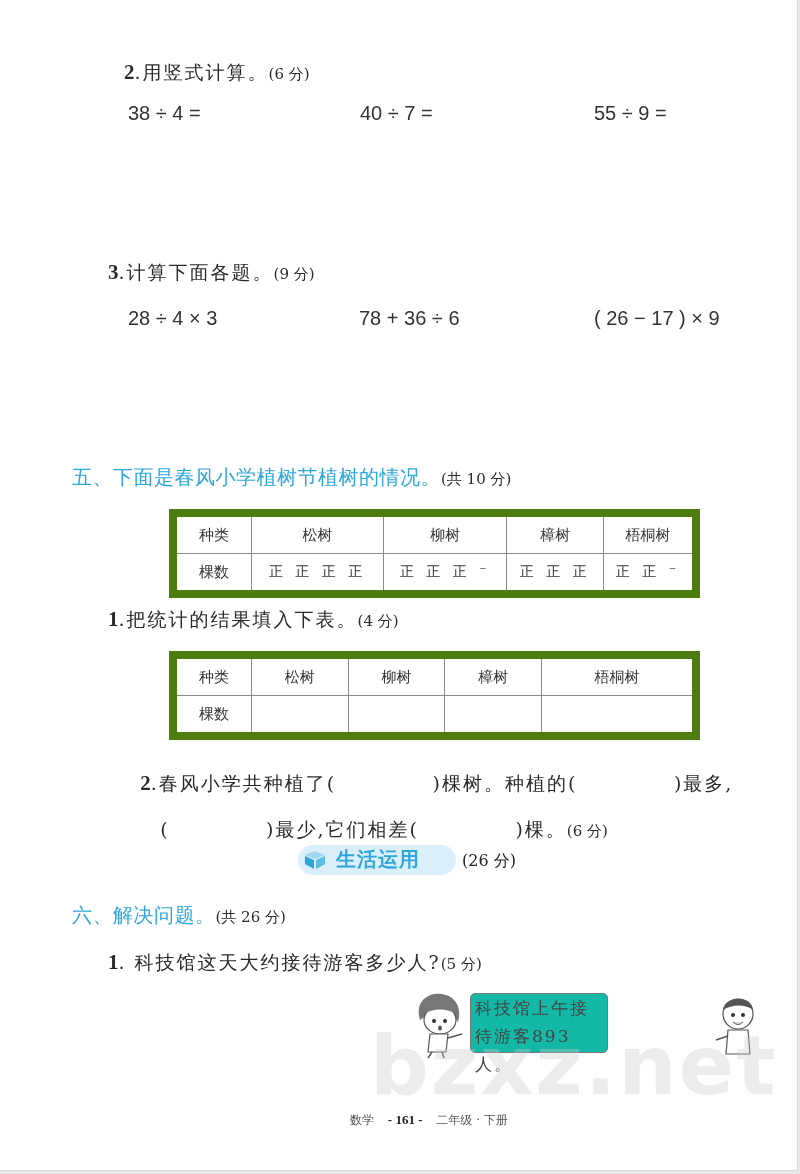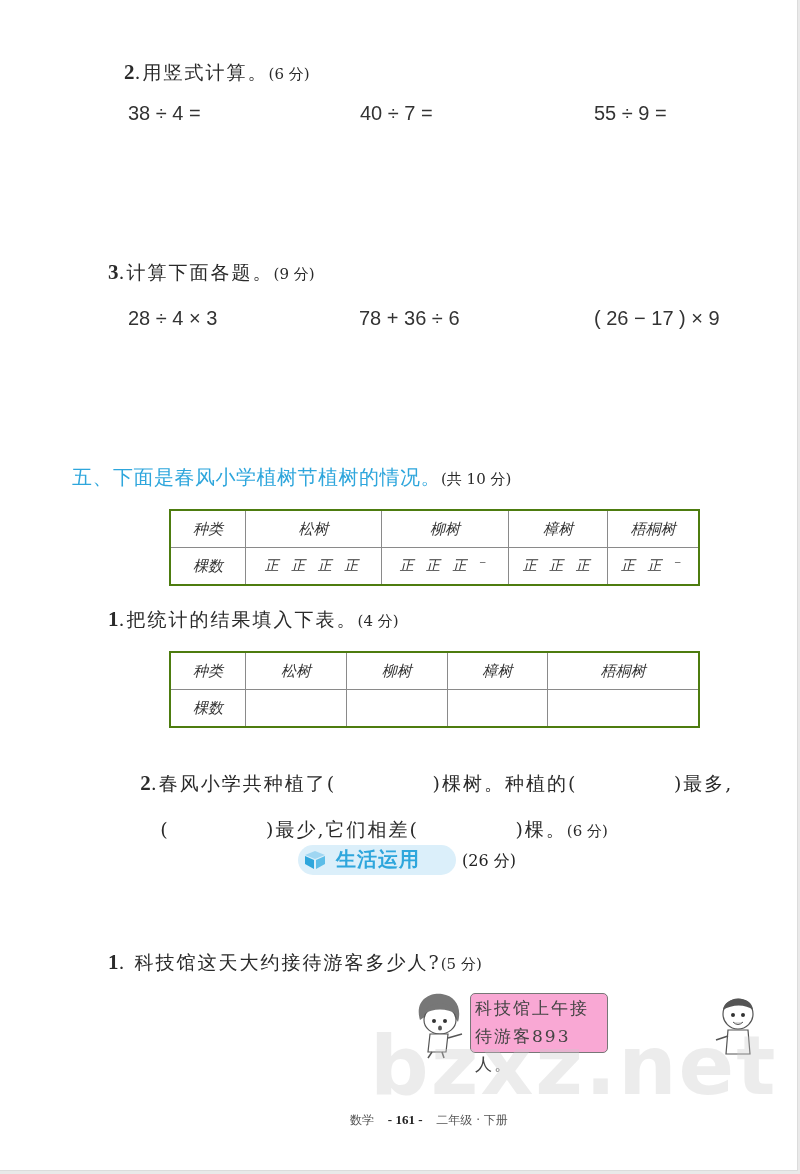--- a/index.html
+++ b/index.html
@@ -21,32 +21,32 @@
   .expr { font-family:"Liberation Sans", sans-serif; font-size:20px; color:#333; }
   .sec { font-family:"DejaVu Sans", sans-serif; font-size:20px; color:#2ea6dc; letter-spacing:0.5px; }
   .sec .score { color:#2a2a2a; font-family:"DejaVu Serif", serif; }
   table.tally {
     position:absolute; border-collapse:collapse;
     font-family:"DejaVu Serif", serif; font-size:15px; color:#333;
   }
   table.tally td {
     border:1px solid #8a8a8a; text-align:center; height:36px; padding:0;
   }
-  table.tally { border:2px solid #4d7c0f;font-style:italic; }
+  table.tally { border:8px solid #4d7c0f; }
   .tallymark { letter-spacing:4px; font-size:14px; }
   .badge {
     position:absolute; left:298px; top:845px; width:158px; height:30px;
     background:#dbeffa; border-radius:15px;
   }
   .badge-text {
     position:absolute; left:336px; top:846px;
     font-family:"DejaVu Sans", sans-serif; font-weight:bold; font-size:20px; color:#2ea6dc; letter-spacing:1px;
   }
   .bubble {
-    position:absolute; border:1.5px solid #777; border-radius:5px; background:#f9a8d4;
+    position:absolute; border:1.5px solid #777; border-radius:5px; background:#14b8a6;
     font-family:"DejaVu Serif", serif; font-size:17px; color:#444; line-height:28px;
     padding:0 4px; letter-spacing:2px;
   }
   .watermark {
     position:absolute; left:370px; top:1018px;
     font-family:"DejaVu Sans", sans-serif; font-weight:bold; font-size:82px;
     color:rgba(200,200,200,0.35); letter-spacing:2px;
   }
   .footer { font-family:"DejaVu Sans", sans-serif; font-size:12px; color:#555; }
   .footer .pg { font-family:"Liberation Serif", serif; font-weight:bold; font-size:13px; color:#222; }
@@ -125,20 +125,23 @@
 
   <div class="badge"></div>
   <svg class="abs" style="left:304px;top:850px;" width="22" height="20" viewBox="0 0 22 20">
     <polygon points="11,1 21,5 11,9 1,5" fill="#9fd6f2"></polygon>
     <polygon points="1,6 10,10 10,19 1,14" fill="#2ea6dc"></polygon>
     <polygon points="21,6 12,10 12,19 21,14" fill="#5cbde8"></polygon>
   </svg>
   <div class="badge-text">生活运用</div>
   <div class="abs score" style="left:462px;top:851px;font-size:16px;">(26 分)</div>
 
+  <div class="abs sec" style="left:72px;top:902px;">
+    <span>六、解决问题。</span><span class="score">(共 26 分)</span>
+  </div>
   <div class="abs qtitle" style="left:108px;top:950px;">
     <span class="num">1</span><span>. 科技馆这天大约接待游客多少人?</span><span class="score">(5 分)</span>
   </div>
 
   <svg class="abs" style="left:410px;top:990px;" width="58" height="70" viewBox="0 0 58 70">
     <path d="M10,30 C4,10 20,2 32,4 C46,6 52,18 48,32 L44,26 C36,22 24,22 16,26 Z" fill="#777"></path>
     <ellipse cx="30" cy="30" rx="16" ry="14" fill="#fff" stroke="#555" stroke-width="1.2"></ellipse>
     <path d="M14,24 C18,10 42,10 46,24 C38,18 22,18 14,24 Z" fill="#777"></path>
     <circle cx="24" cy="31" r="2" fill="#333"></circle>
       <circle cx="35" cy="31" r="2" fill="#333"></circle>

